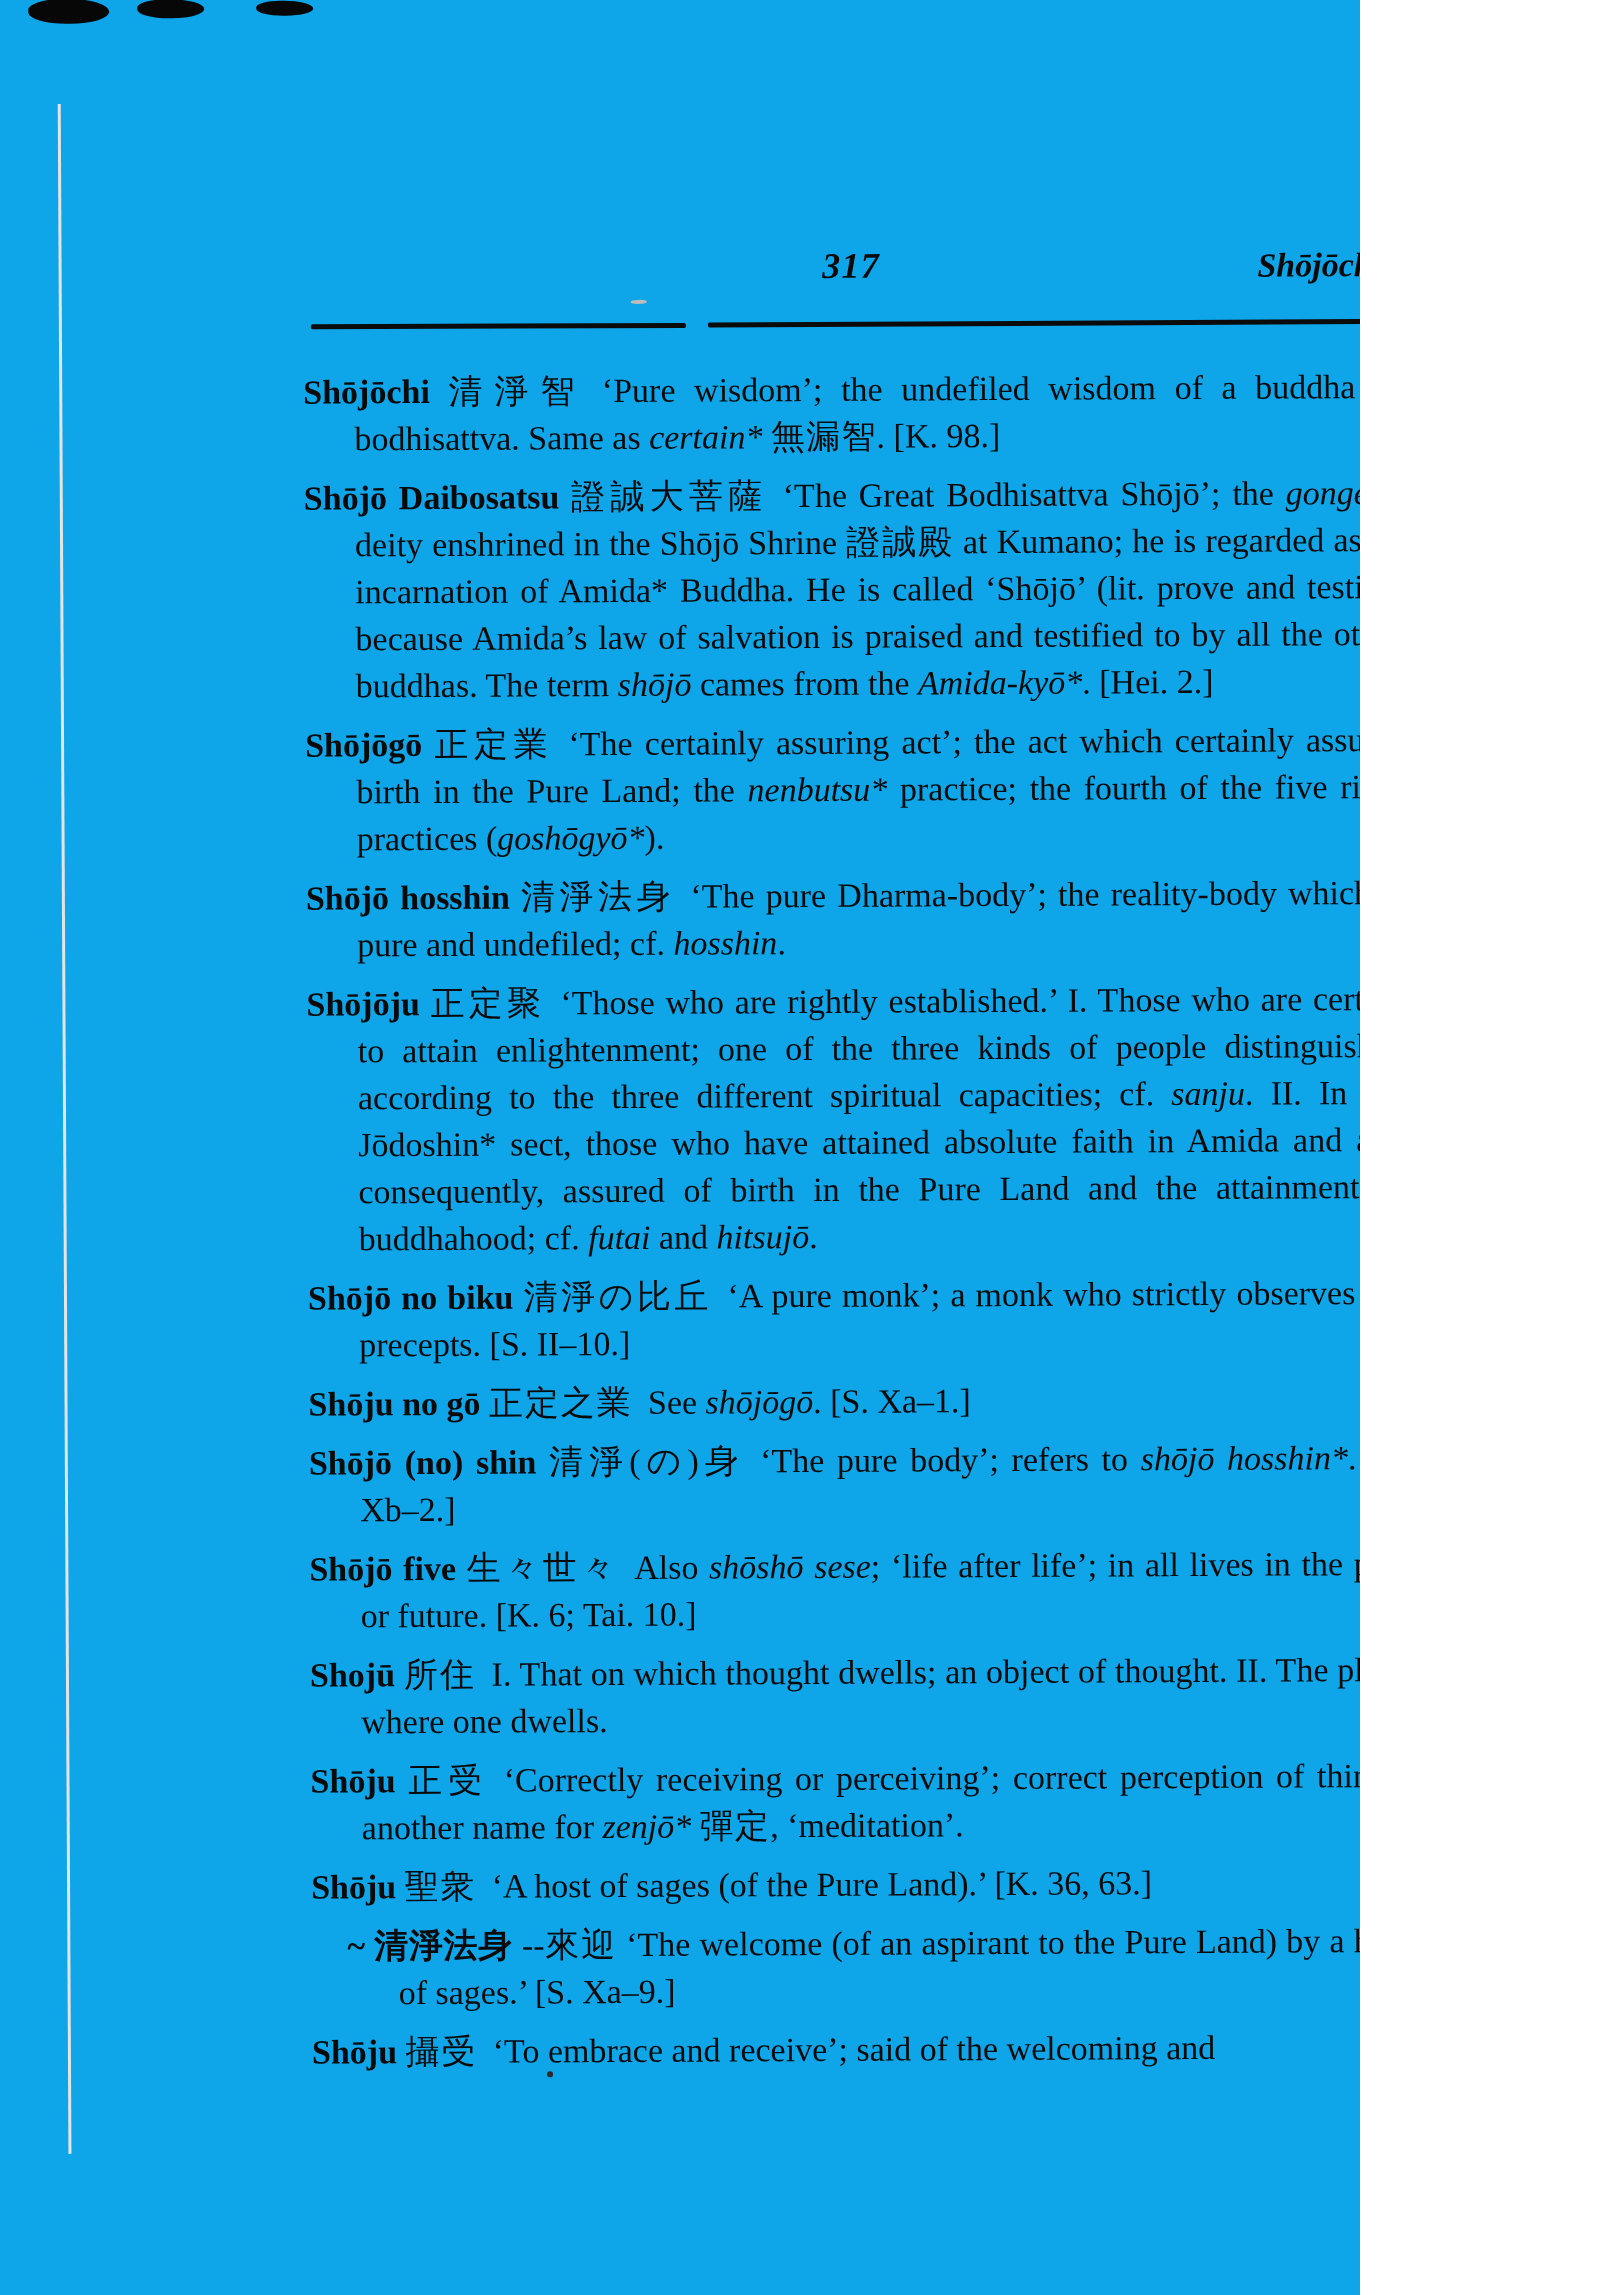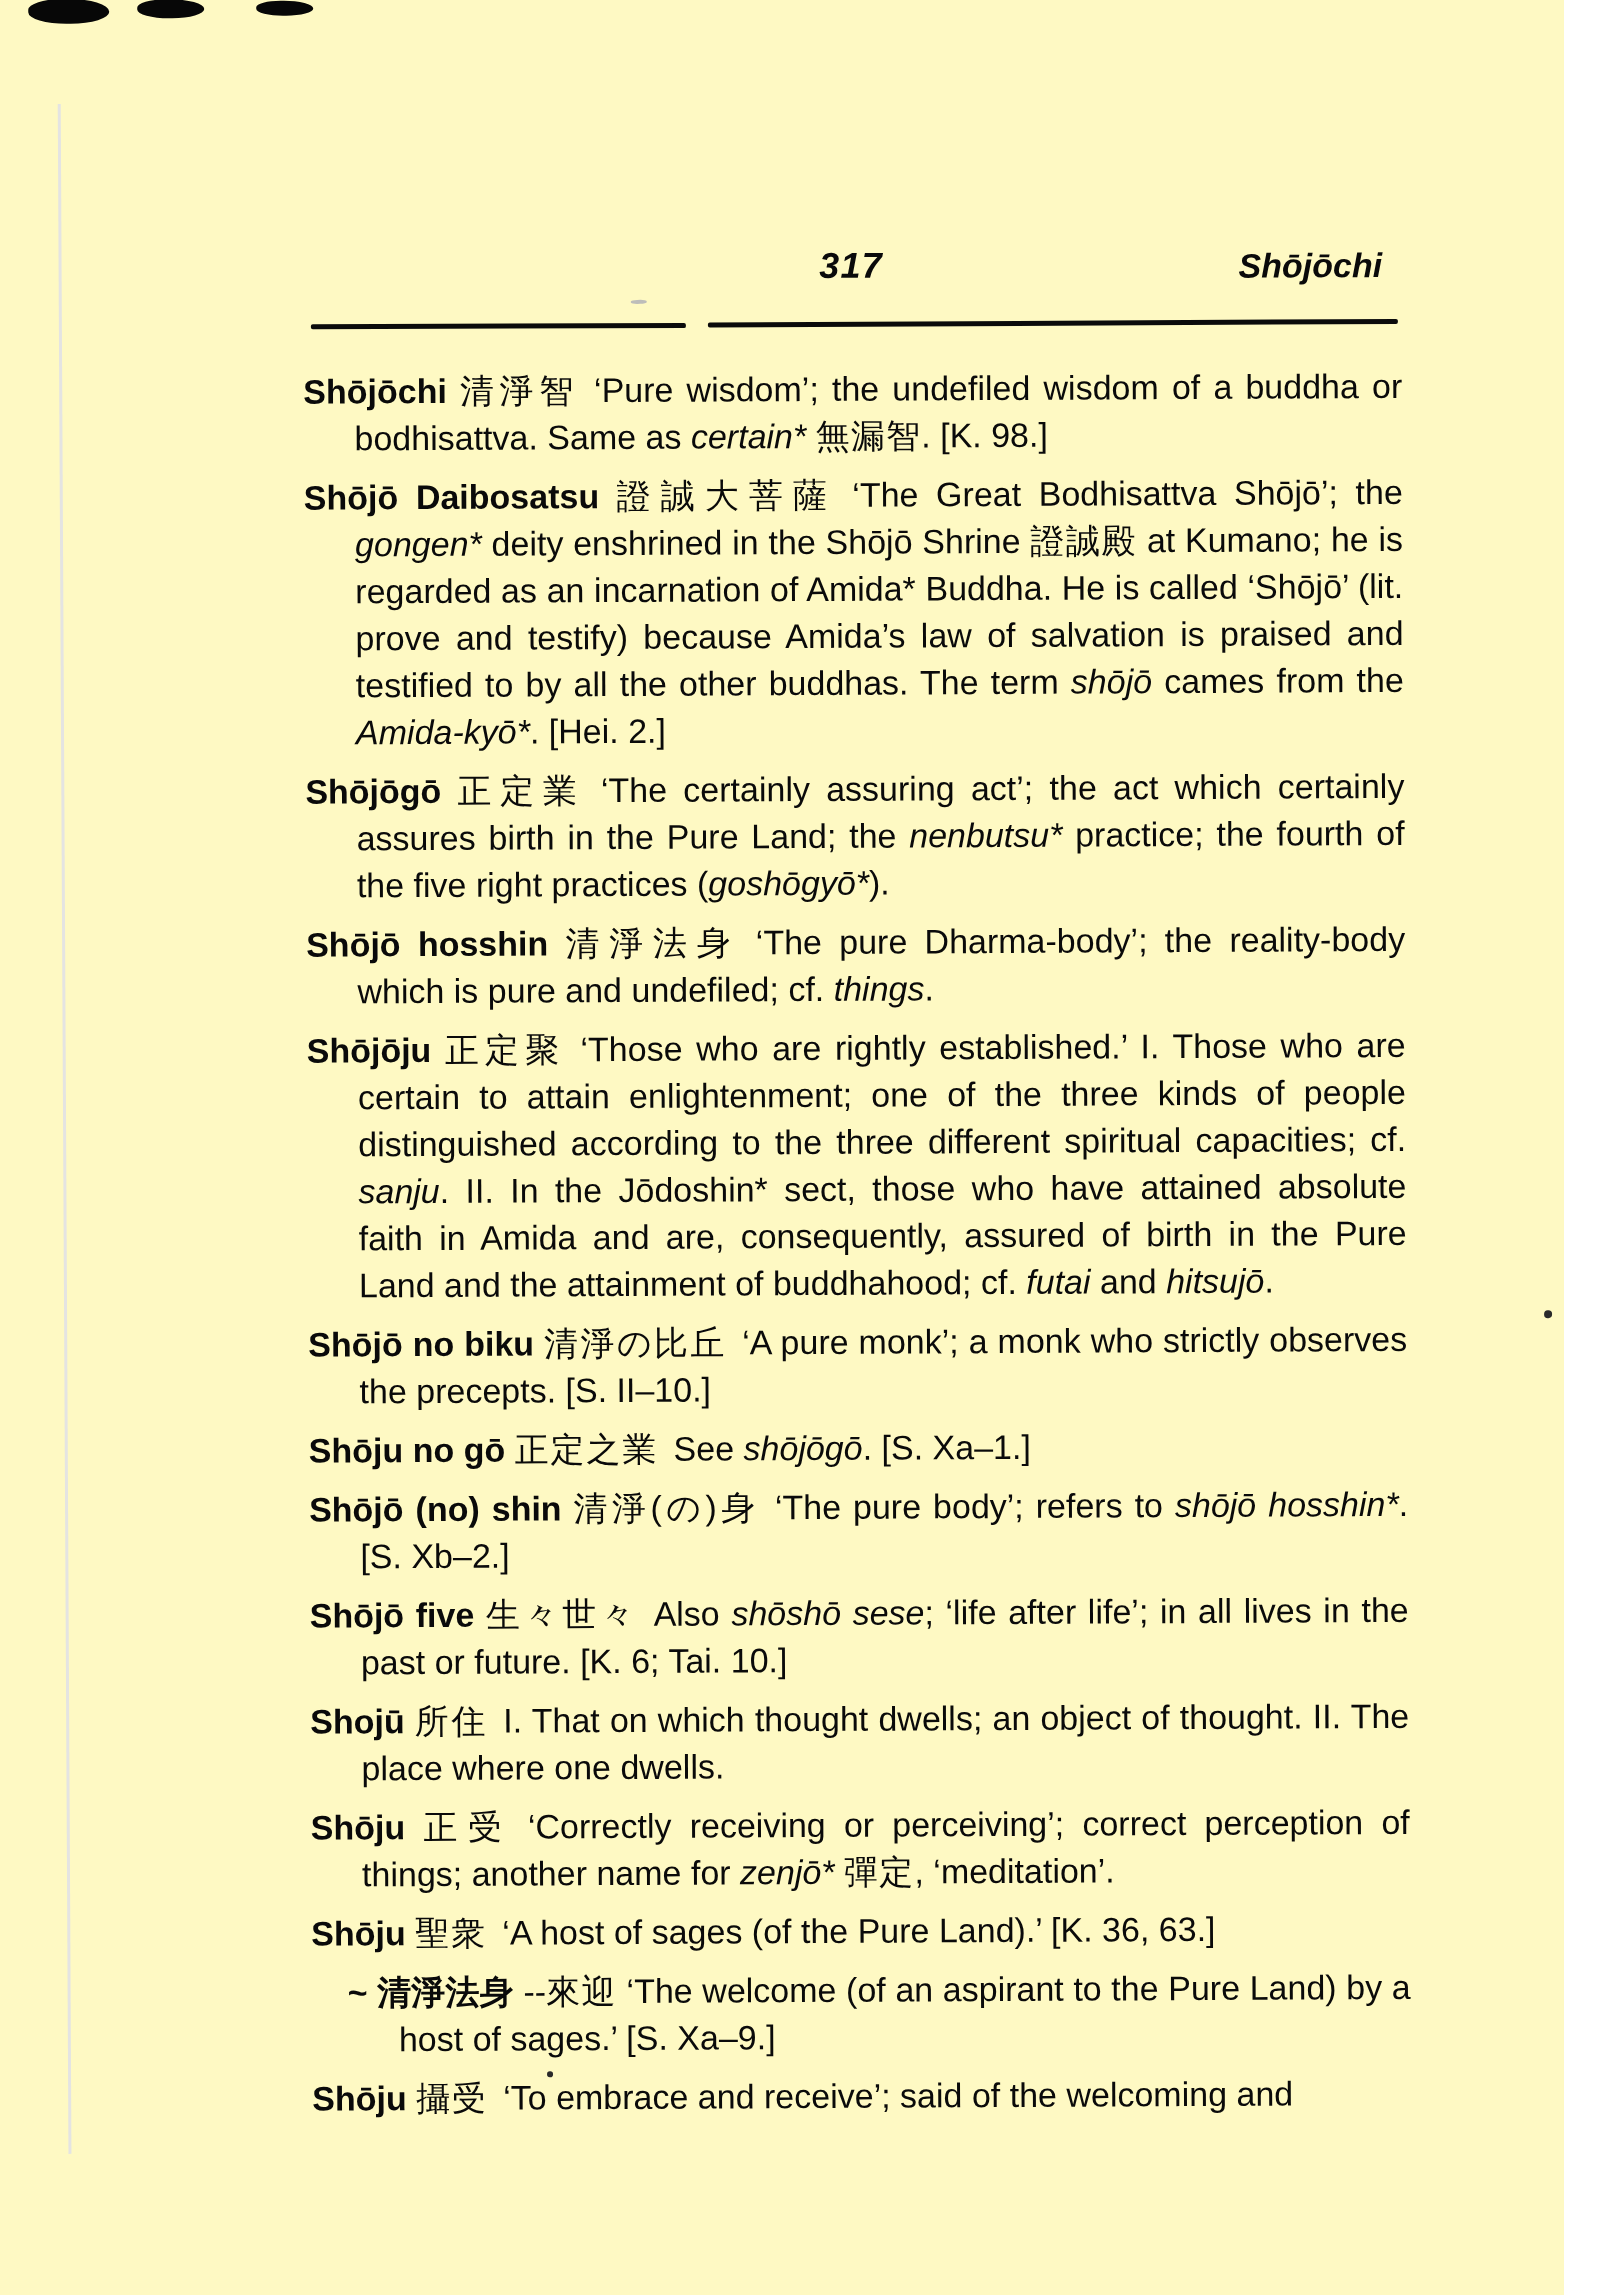--- a/index.html
+++ b/index.html
@@ -2,25 +2,25 @@
 <html style="font-size:10px"><head>
 <meta charset="utf-8">
 <style>
   html, body {
     margin: 0;
     padding: 0;
     background: #ffffff;
   }
   #page {
     position: relative;
-    width: 1564px;
+    width: 1360px;
     height: 2295px;
-    background: #fef9c3;
+    background: #0ea5e9;
     overflow: hidden;
-    font-family: Liberation Sans, sans-serif;
+    font-family: Liberation Serif, serif;
     color: #0a0a0a;
   }
   
   #scan {
     position: absolute;
     left: 0; top: 0;
     width: 1616px;
     height: 2295px;
     transform: rotate(-0.3deg);
     transform-origin: 50% 40%;
@@ -120,21 +120,21 @@
       <div class="page-number">317</div>
       <div class="running-head">Shōjōchi</div>
       <div class="rule-left"></div>
       <div class="rule-right"></div>
     </div>
 
     <div class="entries">
         <div class="entry"><span class="seg seg-b">Shōjōchi</span><span class="seg seg-r"> </span><span class="seg seg-k">清淨智</span><span class="seg seg-r">‘Pure wisdom’; the undefiled wisdom of a buddha or bodhisattva. Same as </span><span class="seg seg-i">certain*</span><span class="seg seg-r"> </span><span class="seg seg-ki">無漏智</span><span class="seg seg-r">.  [K. 98.]</span></div>
         <div class="entry"><span class="seg seg-b">Shōjō Daibosatsu</span><span class="seg seg-r"> </span><span class="seg seg-k">證誠大菩薩</span><span class="seg seg-r">‘The Great Bodhisattva Shōjō’; the </span><span class="seg seg-i">gongen*</span><span class="seg seg-r"> deity enshrined in the Shōjō Shrine </span><span class="seg seg-ki">證誠殿</span><span class="seg seg-r"> at Kumano; he is regarded as an incarnation of Amida* Buddha. He is called ‘Shōjō’ (lit. prove and testify) because Amida’s law of salvation is praised and testified to by all the other buddhas. The term </span><span class="seg seg-i">shōjō</span><span class="seg seg-r"> cames from the </span><span class="seg seg-i">Amida-kyō*</span><span class="seg seg-r">.  [Hei. 2.]</span></div>
         <div class="entry"><span class="seg seg-b">Shōjōgō</span><span class="seg seg-r"> </span><span class="seg seg-k">正定業</span><span class="seg seg-r">‘The certainly assuring act’; the act which certainly assures birth in the Pure Land; the </span><span class="seg seg-i">nenbutsu*</span><span class="seg seg-r"> practice; the fourth of the five right practices (</span><span class="seg seg-i">goshōgyō*</span><span class="seg seg-r">).</span></div>
-        <div class="entry"><span class="seg seg-b">Shōjō hosshin</span><span class="seg seg-r"> </span><span class="seg seg-k">清淨法身</span><span class="seg seg-r">‘The pure Dharma-body’; the reality-body which is pure and undefiled; cf. </span><span class="seg seg-i">things</span><span class="seg seg-r">.</span></div>
+        <div class="entry"><span class="seg seg-b">Shōjō hosshin</span><span class="seg seg-r"> </span><span class="seg seg-k">清淨法身</span><span class="seg seg-r">‘The pure Dharma-body’; the reality-body which is pure and undefiled; cf. </span><span class="seg seg-i">hosshin</span><span class="seg seg-r">.</span></div>
         <div class="entry"><span class="seg seg-b">Shōjōju</span><span class="seg seg-r"> </span><span class="seg seg-k">正定聚</span><span class="seg seg-r">‘Those who are rightly established.’ I. Those who are certain to attain enlightenment; one of the three kinds of people distinguished according to the three different spiritual capacities; cf. </span><span class="seg seg-i">sanju</span><span class="seg seg-r">.  II. In the Jōdoshin* sect, those who have attained absolute faith in Amida and are, consequently, assured of birth in the Pure Land and the attainment of buddhahood; cf. </span><span class="seg seg-i">futai</span><span class="seg seg-r"> and </span><span class="seg seg-i">hitsujō</span><span class="seg seg-r">.</span></div>
         <div class="entry"><span class="seg seg-b">Shōjō no biku</span><span class="seg seg-r"> </span><span class="seg seg-k">清淨の比丘</span><span class="seg seg-r">‘A pure monk’; a monk who strictly observes the precepts.  [S. II–10.]</span></div>
         <div class="entry"><span class="seg seg-b">Shōju no gō</span><span class="seg seg-r"> </span><span class="seg seg-k">正定之業</span><span class="seg seg-r">See </span><span class="seg seg-i">shōjōgō</span><span class="seg seg-r">.  [S. Xa–1.]</span></div>
         <div class="entry"><span class="seg seg-b">Shōjō (no) shin</span><span class="seg seg-r"> </span><span class="seg seg-k">清淨(の)身</span><span class="seg seg-r">‘The pure body’; refers to </span><span class="seg seg-i">shōjō hosshin*</span><span class="seg seg-r">.  [S. Xb–2.]</span></div>
         <div class="entry"><span class="seg seg-b">Shōjō five</span><span class="seg seg-r"> </span><span class="seg seg-k">生々世々</span><span class="seg seg-r">Also </span><span class="seg seg-i">shōshō sese</span><span class="seg seg-r">; ‘life after life’; in all lives in the past or future.  [K. 6; Tai. 10.]</span></div>
         <div class="entry"><span class="seg seg-b">Shojū</span><span class="seg seg-r"> </span><span class="seg seg-k">所住</span><span class="seg seg-r">I. That on which thought dwells; an object of thought. II. The place where one dwells.</span></div>
         <div class="entry"><span class="seg seg-b">Shōju</span><span class="seg seg-r"> </span><span class="seg seg-k">正受</span><span class="seg seg-r">‘Correctly receiving or perceiving’; correct perception of things; another name for </span><span class="seg seg-i">zenjō*</span><span class="seg seg-r"> </span><span class="seg seg-ki">彈定</span><span class="seg seg-r">, ‘meditation’.</span></div>
         <div class="entry"><span class="seg seg-b">Shōju</span><span class="seg seg-r"> </span><span class="seg seg-k">聖衆</span><span class="seg seg-r">‘A host of sages (of the Pure Land).’  [K. 36, 63.]</span></div>
         <div class="entry sub"><span class="seg seg-b">~ 清淨法身</span><span class="seg seg-r">  --</span><span class="seg seg-ki">來迎</span><span class="seg seg-r">  ‘The welcome (of an aspirant to the Pure Land) by a host of sages.’  [S. Xa–9.]</span></div>
         <div class="entry"><span class="seg seg-b">Shōju</span><span class="seg seg-r"> </span><span class="seg seg-k">攝受</span><span class="seg seg-r">‘To embrace and receive’; said of the welcoming and</span></div>

